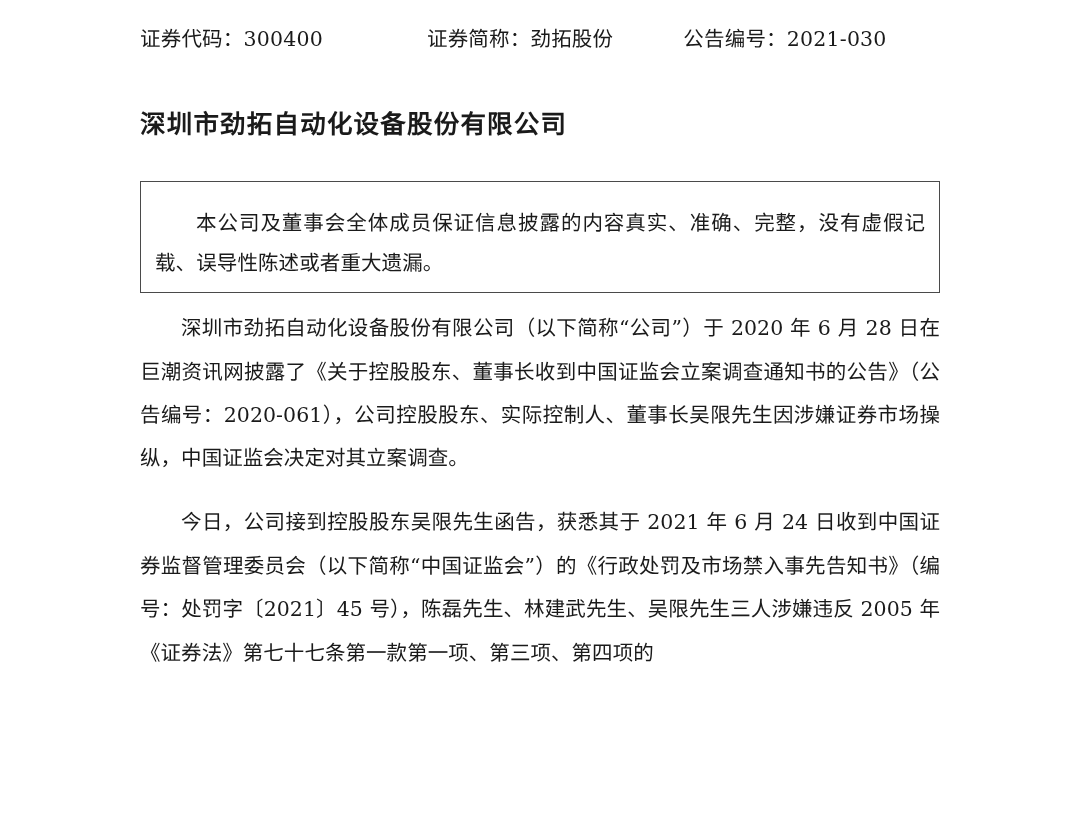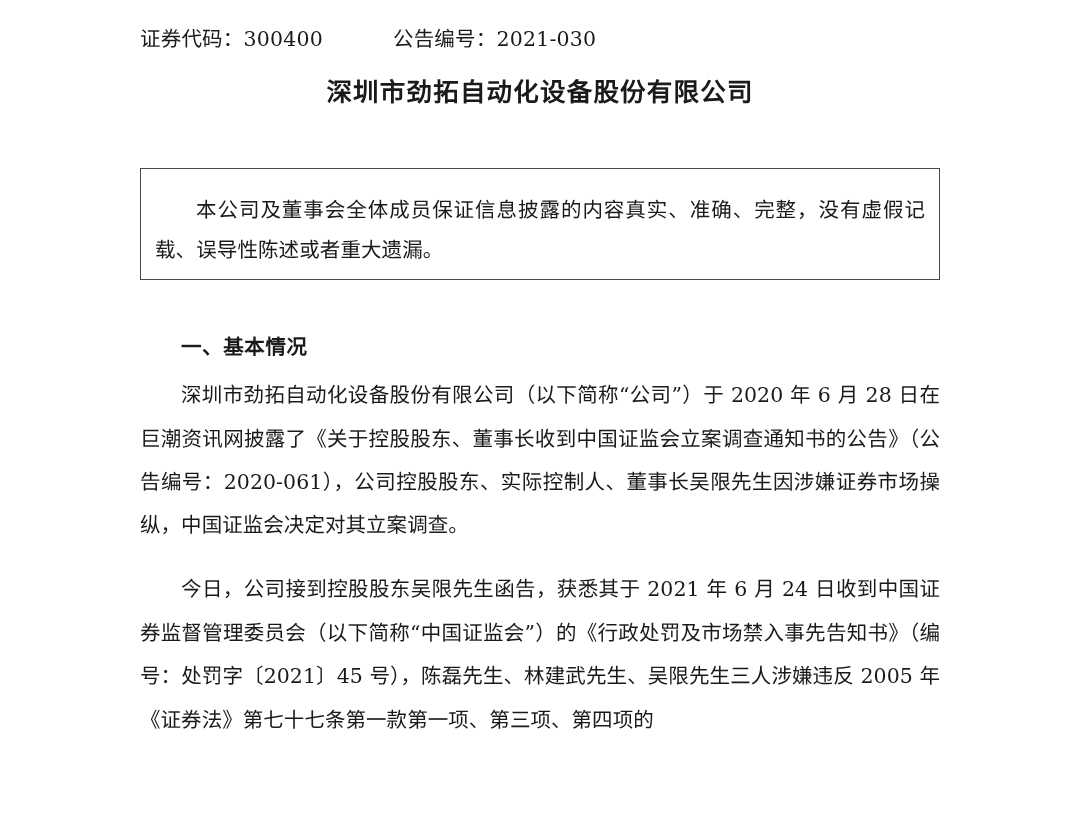--- a/index.html
+++ b/index.html
@@ -36,36 +36,36 @@
   }
   .doc-header .hdr-cell {
     display: inline-block;
   }
   .hdr-code   { margin-right: 0; }
   .hdr-name   { margin-left: 104px; }
   .hdr-number { margin-left: 70px; }
 
   
   .title-block {
-    margin-top: 26px;
-    text-align: center;
+    margin-top: 58px;
+    text-align: left;
   }
   .title-line {
     font-size: 25.5px;
     font-weight: bold;
     letter-spacing: 1.2px;
     line-height: 1.1;
   }
   .title-line.second {
     margin-top: 36px;
   }
 
   
   .disclaimer-box {
-    margin-top: 62px;
+    margin-top: 43px;
     border: 1.3px solid #4a4a4a;
     box-sizing: border-box;
     padding: 22px 14px 24px 14px;
     height: 112px;
   }
   .disclaimer-text {
     font-size: 20.5px;
     line-height: 1.95;
     text-indent: 2em;
     text-align: justify;
@@ -92,30 +92,30 @@
   }
   .body-para.tight { margin-top: 6px; }
 </style>
 </head>
 <body>
 
 <div class="page">
 
   <div class="doc-header">
     <span class="hdr-cell hdr-code">证券代码：300400</span>
+    <span class="hdr-cell hdr-name">证券简称：劲拓股份</span>
     <span class="hdr-cell hdr-number">公告编号：2021-030</span>
   </div>
 
   <div class="title-block">
     <div class="title-line">深圳市劲拓自动化设备股份有限公司</div>
   </div>
 
   <div class="disclaimer-box">
     <div class="disclaimer-text">本公司及董事会全体成员保证信息披露的内容真实、准确、完整，没有虚假记载、误导性陈述或者重大遗漏。</div>
   </div>
 
   <div>
-    <div class="section-heading">一、基本情况</div>
     <p class="body-para">深圳市劲拓自动化设备股份有限公司（以下简称“公司”）于 2020 年 6 月 28 日在巨潮资讯网披露了《关于控股股东、董事长收到中国证监会立案调查通知书的公告》（公告编号：2020-061），公司控股股东、实际控制人、董事长吴限先生因涉嫌证券市场操纵，中国证监会决定对其立案调查。</p>
     <p class="body-para tight">今日，公司接到控股股东吴限先生函告，获悉其于 2021 年 6 月 24 日收到中国证券监督管理委员会（以下简称“中国证监会”）的《行政处罚及市场禁入事先告知书》（编号：处罚字〔2021〕45 号），陈磊先生、林建武先生、吴限先生三人涉嫌违反 2005 年《证券法》第七十七条第一款第一项、第三项、第四项的</p>
   </div>
 
 </div>
 
 </body></html>

